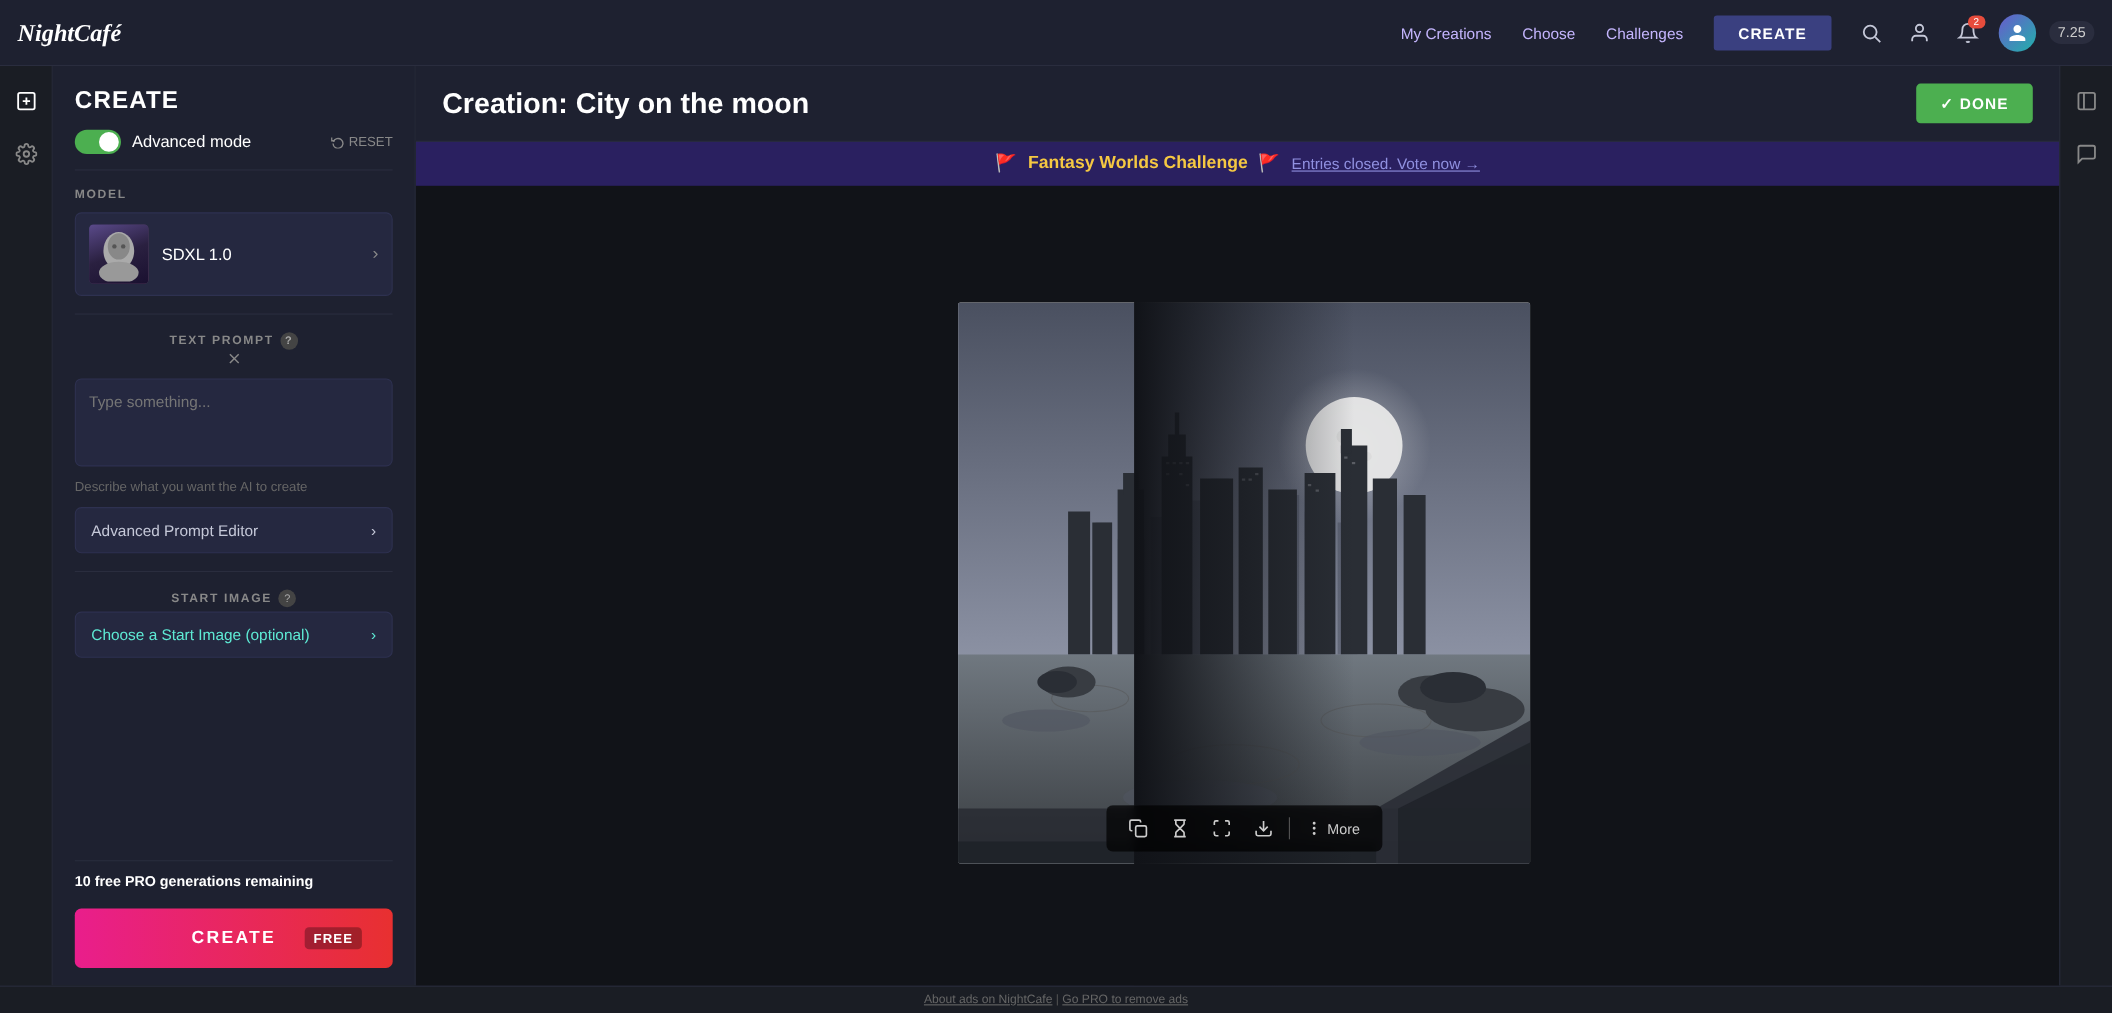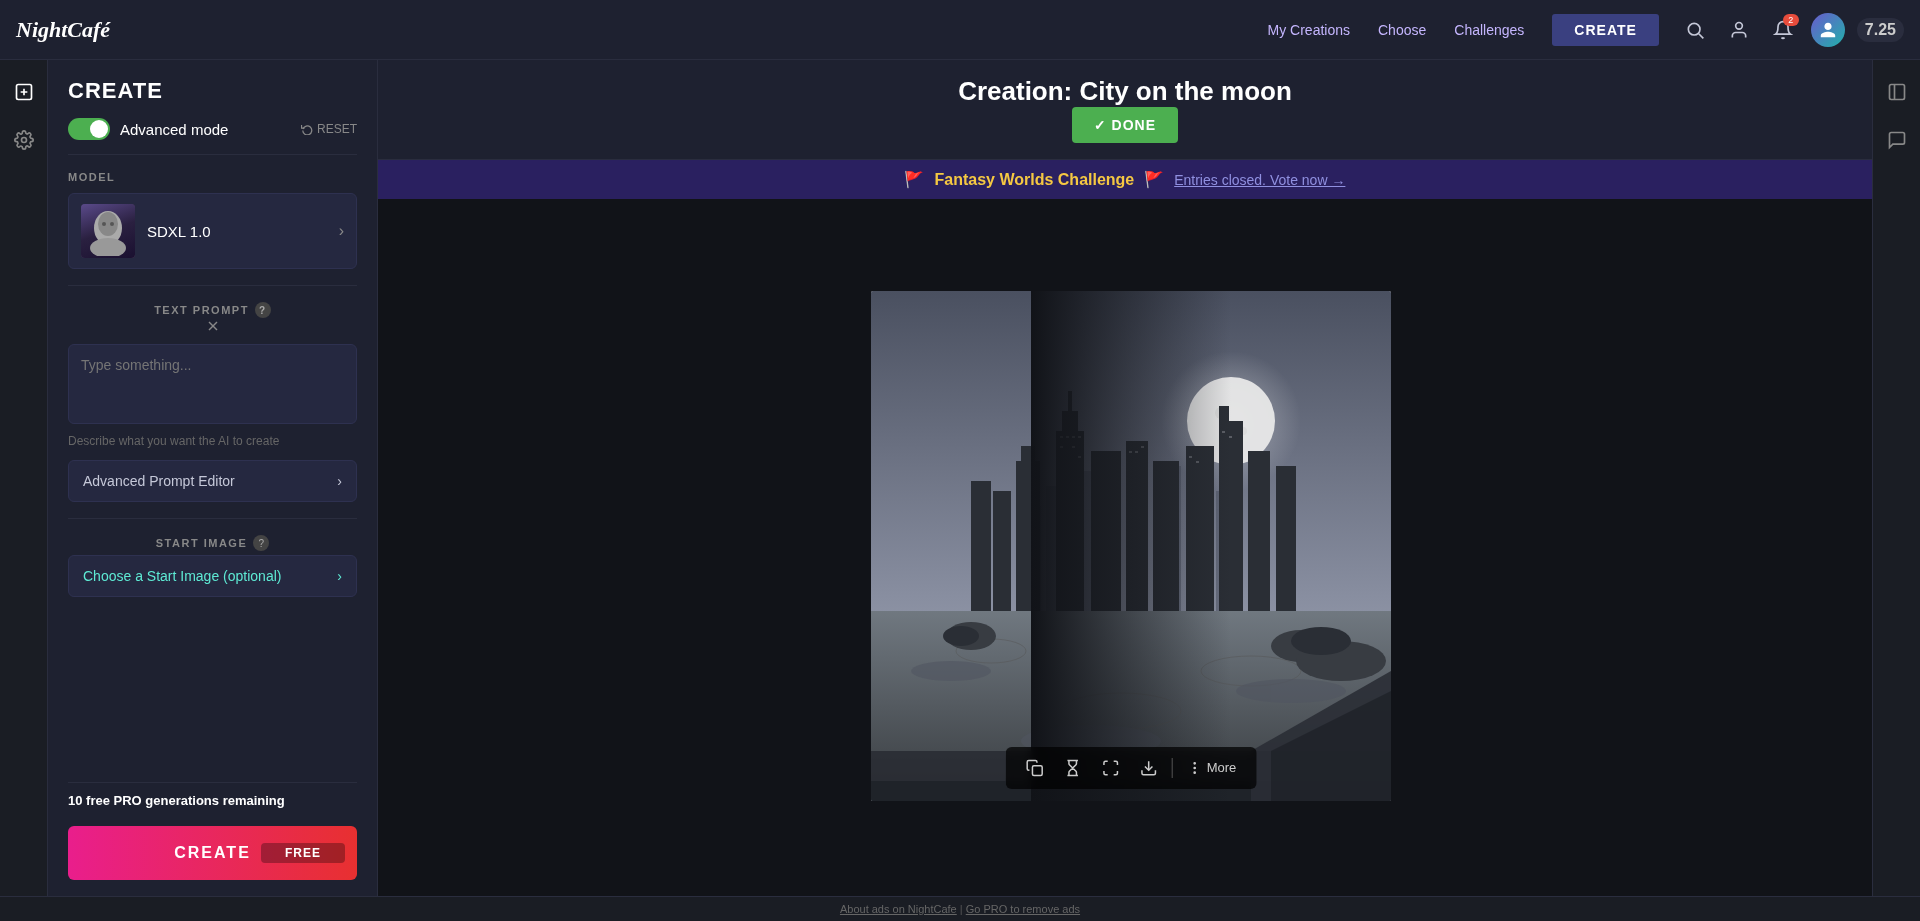--- a/index.html
+++ b/index.html
@@ -78,23 +78,22 @@
       border-radius: 50%;
       background: linear-gradient(135deg, #6a5acd, #20b2aa);
       cursor: pointer;
       display: flex; align-items: center; justify-content: center;
       font-size: 14px; font-weight: bold;
     }
     .credits-badge {
       background: #2a2d3e;
       border-radius: 12px;
       padding: 3px 8px;
-      font-size: 16px;
+      font-size: 13px;
       color: #ccc;
-      font-weight: bold;
     }
 
     
     .main-layout {
       display: flex;
       flex: 1;
       overflow: hidden;
     }
 
     
@@ -325,23 +324,23 @@
       width: calc(100% - 40px);
       cursor: pointer;
       display: flex;
       align-items: center;
       justify-content: center;
       gap: 0;
       position: relative;
     }
     .create-free-btn .free-badge {
       position: absolute;
-      right: 12px;
+      right: 28px;
       background: rgba(0,0,0,0.3);
-      padding: 3px 24px;
+      padding: 3px 8px;
       border-radius: 4px;
       font-size: 12px;
       letter-spacing: 1px;
     }
 
     
     .content-area {
       flex: 1;
       display: flex;
       flex-direction: column;
@@ -350,21 +349,20 @@
     }
 
     .content-header {
       background: #1e2130;
       padding: 16px 24px;
       display: flex;
       align-items: center;
       justify-content: space-between;
       border-bottom: 1px solid #2a2d3e;
       flex-shrink: 0;
-      flex-direction: column;
     }
     .content-title {
       font-size: 26px;
       font-weight: 700;
       color: #fff;
     }
     .done-btn {
       background: #4caf50;
       border: none;
       border-radius: 4px;

